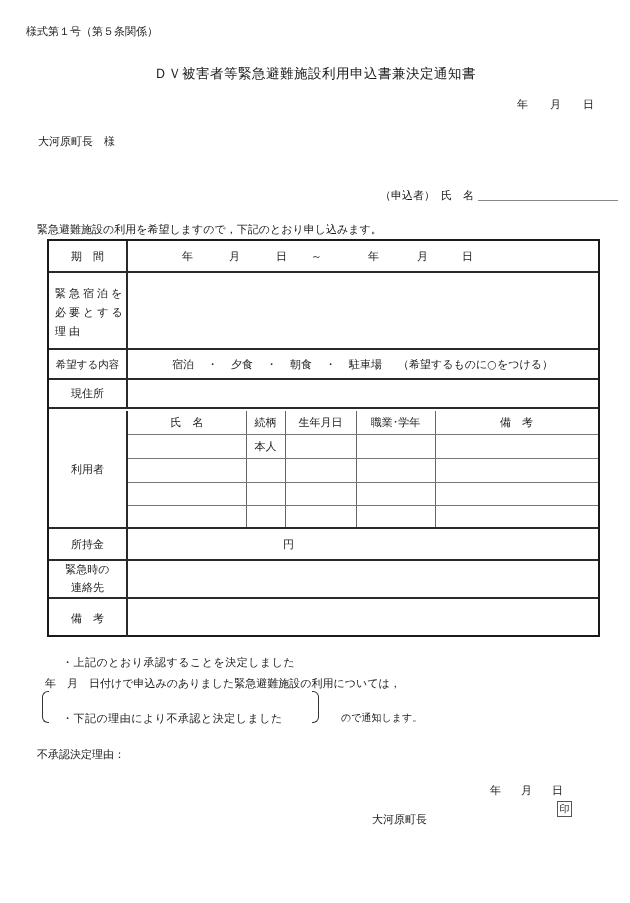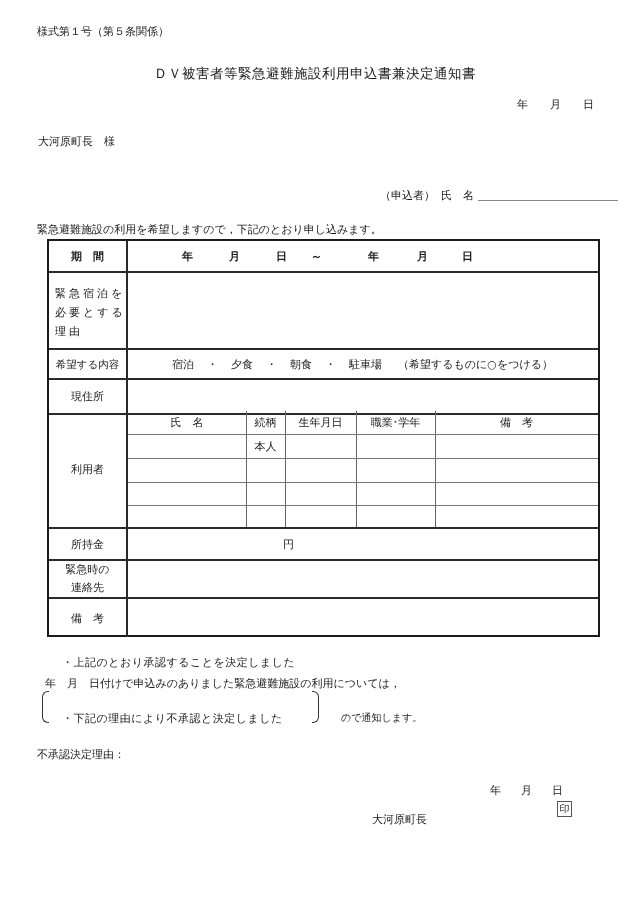--- a/index.html
+++ b/index.html
@@ -2,21 +2,21 @@
 <html><head>
 <meta charset="utf-8">
 <style>
   html, body { margin:0; padding:0; background:#ffffff; }
   body {
     width:630px; height:903px; position:relative; overflow:hidden;
     font-family:"DejaVu Serif","Liberation Serif",serif;
     color:#1a1a1a; font-size:11px;
   }
   .abs { position:absolute; white-space:nowrap; line-height:1; }
-  .form-no { left:37px; top:26px; font-size:11px; }
+  .form-no { left:26px; top:26px; font-size:11px; }
   .title { left:0; width:630px; top:67px; text-align:center; font-size:13.5px; letter-spacing:0.5px; }
   .date-top { top:99px; right:36px; font-size:11px; display:flex; gap:22px; }
   .addressee { left:38px; top:136px; font-size:11px; }
   .applicant { left:380px; top:188px; font-size:11px; display:flex; align-items:flex-end; }
   .applicant .name-label { margin-left:6px; }
   .applicant .name-line { display:inline-block; width:140px; border-bottom:1px solid #888; height:12px; margin-left:4px; }
   .intro { left:37px; top:224px; font-size:11px; }
 
   .form-table {
     position:absolute; left:47px; top:239px; width:553px; height:398px;
@@ -78,21 +78,21 @@
 <div class="abs applicant">
   <span>（申込者）</span>
   <span class="name-label">氏　名</span>
   <span class="name-line"></span>
 </div>
 
 <div class="abs intro">緊急避難施設の利用を希望しますので，下記のとおり申し込みます。</div>
 
 <div class="form-table">
 
-  <div class="row" style="top:0;height:32px;font-weight:bold;">
+  <div class="row" style="top:0;height:32px;">
     <div class="label-cell">期　間</div>
     <div class="value-cell period-vals">
       <span style="left:54px">年</span>
       <span style="left:101px">月</span>
       <span style="left:148px">日</span>
       <span style="left:183px">～</span>
       <span style="left:240px">年</span>
       <span style="left:289px">月</span>
       <span style="left:334px">日</span>
     </div>
@@ -110,21 +110,21 @@
       <span class="sep">・</span>
       <span class="opt">夕食</span>
       <span class="sep">・</span>
       <span class="opt">朝食</span>
       <span class="sep">・</span>
       <span class="opt">駐車場</span>
       <span class="note">（希望するものに○をつける）</span>
     </div>
   </div>
 
-  <div class="row" style="top:139px;height:35px;">
+  <div class="row" style="top:139px;height:29px;">
     <div class="label-cell">現住所</div>
     <div class="value-cell"></div>
   </div>
 
   <div class="row" style="top:170px;height:118px;">
     <div class="label-cell">利用者</div>
     <div class="users-grid">
       <div class="ucol-line" style="left:118px"></div>
       <div class="ucol-line" style="left:157px"></div>
       <div class="ucol-line" style="left:228px"></div>

